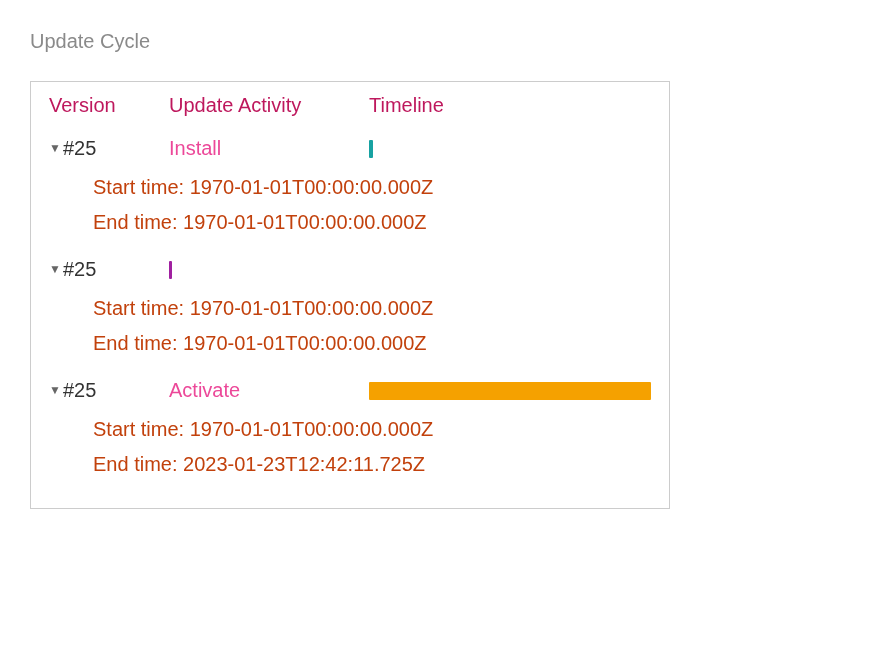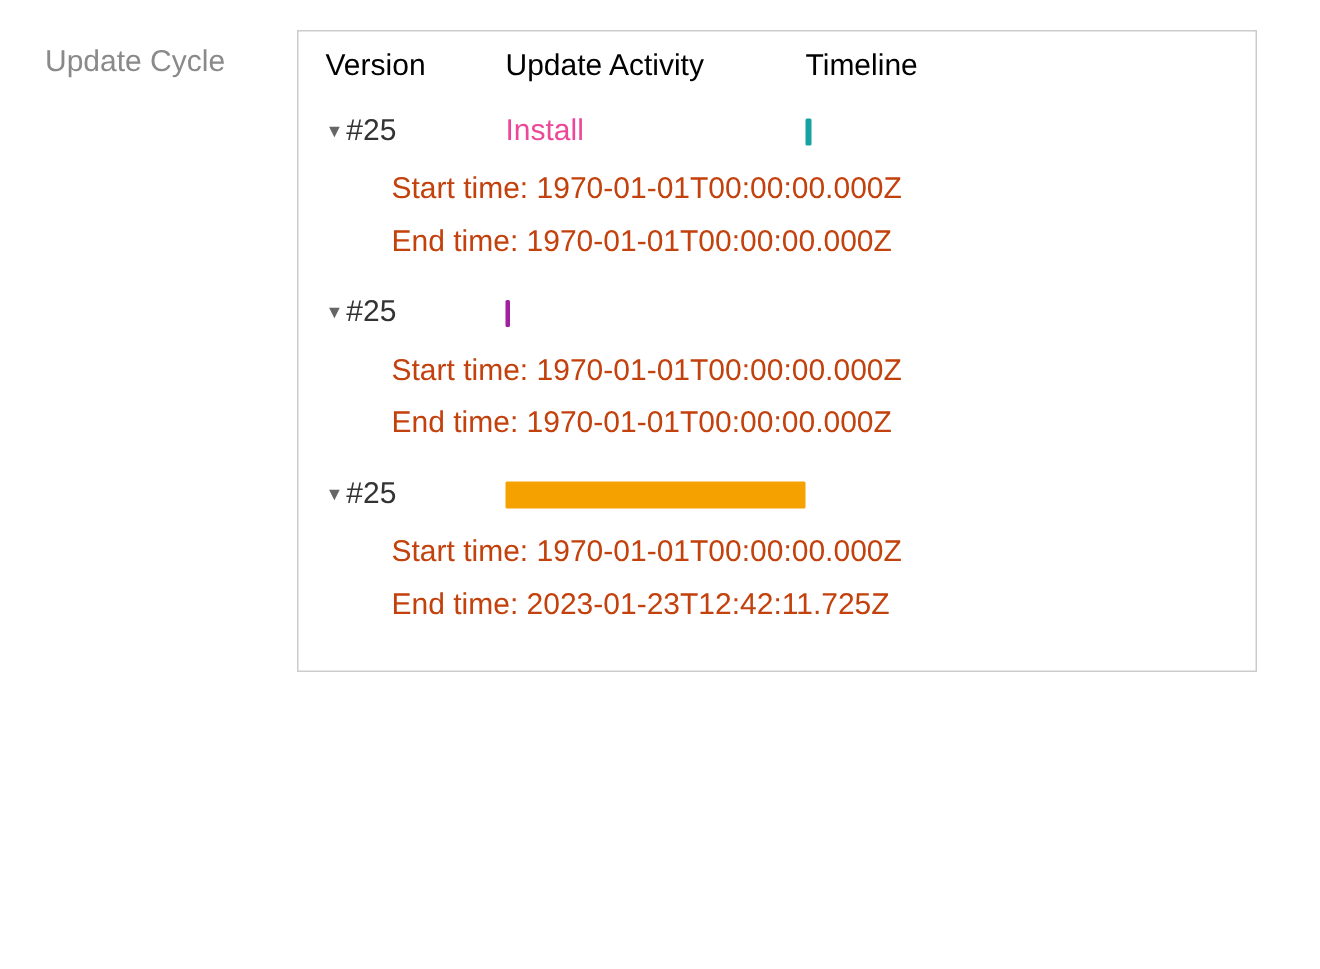--- a/index.html
+++ b/index.html
@@ -7,40 +7,41 @@
       font-family: -apple-system, BlinkMacSystemFont, "Segoe UI", Arial, sans-serif;
       padding: 20px 30px;
       background: #fff;
       font-size: 20px;
       color: #333;
     }
     .row {
       display: flex;
       align-items: flex-start;
       gap: 28px;
+      flex-direction: column;
     }
     .side-label {
       color: #8a8a8a;
       font-size: 20px;
       padding-top: 10px;
       min-width: 140px;
     }
     .panel {
       border: 1px solid #ccc;
       padding: 12px 18px 18px 18px;
       width: 640px;
     }
     .cols {
       display: grid;
       grid-template-columns: 120px 200px 1fr;
       column-gap: 0;
       align-items: center;
     }
     .header {
-      color: #000000;
+      color: #be185d;
       padding-bottom: 10px;
     }
     .entry-row {
       display: grid;
       grid-template-columns: 120px 200px 1fr;
       align-items: center;
       padding: 10px 0 2px 0;
     }
     .version {
       display: flex;
@@ -103,20 +104,21 @@
         </div>
         <div class="times">
           <div><span>Start time:</span> <span> 1970-01-01T00:00:00.000Z</span></div>
           <div><span>End time:</span> <span> 1970-01-01T00:00:00.000Z</span></div>
         </div>
         <div class="entry-row">
           <div class="version">
             <span class="chev">▼</span>
             <span>#25</span>
           </div>
+          <div class="activity">Activate</div>
           <div>
             <div class="bar full" style="background: rgb(245, 161, 0);"></div>
           </div>
         </div>
         <div class="times">
           <div><span>Start time:</span> <span> 1970-01-01T00:00:00.000Z</span></div>
           <div><span>End time:</span> <span> 2023-01-23T12:42:11.725Z</span></div>
         </div>
       </div>
   </div>

